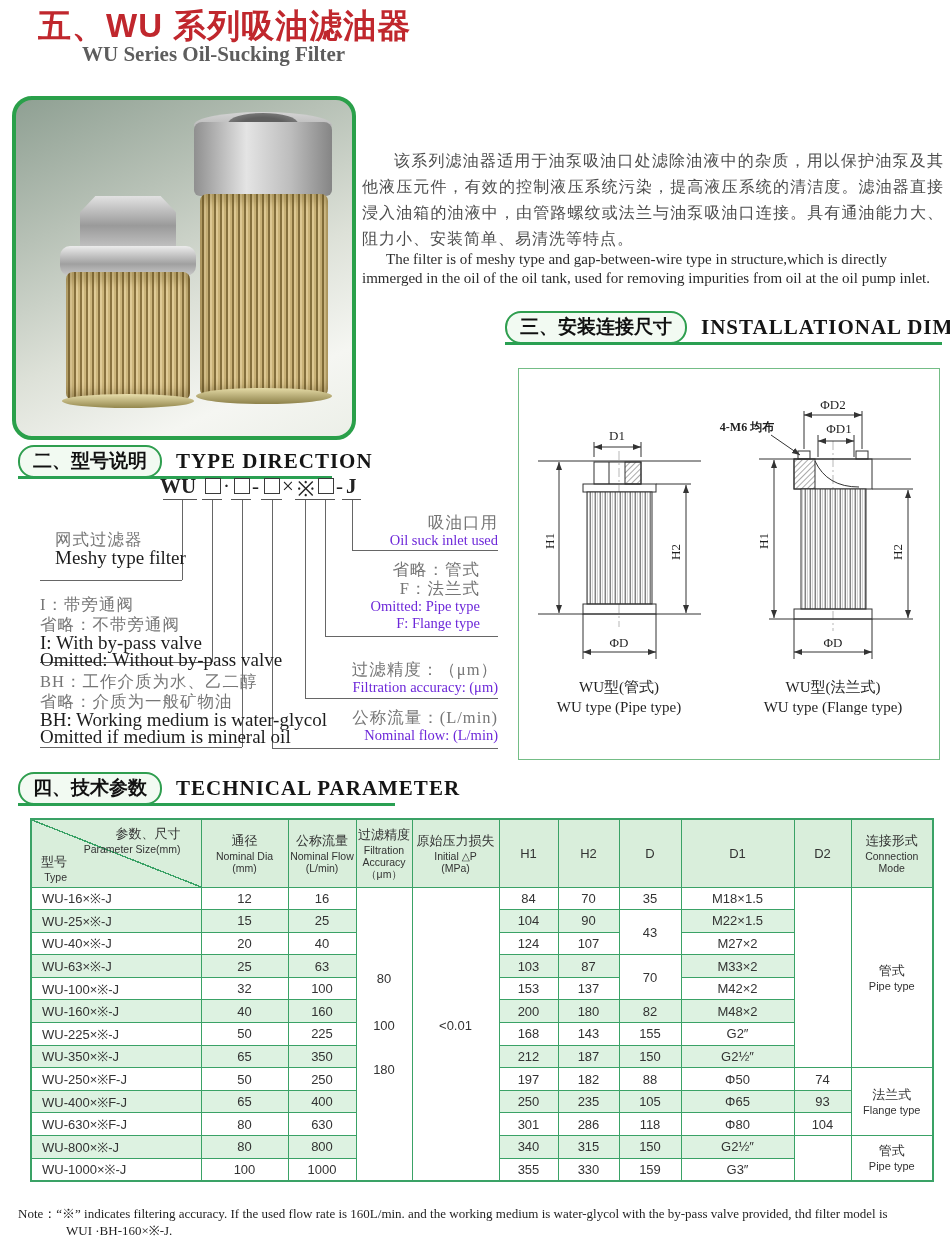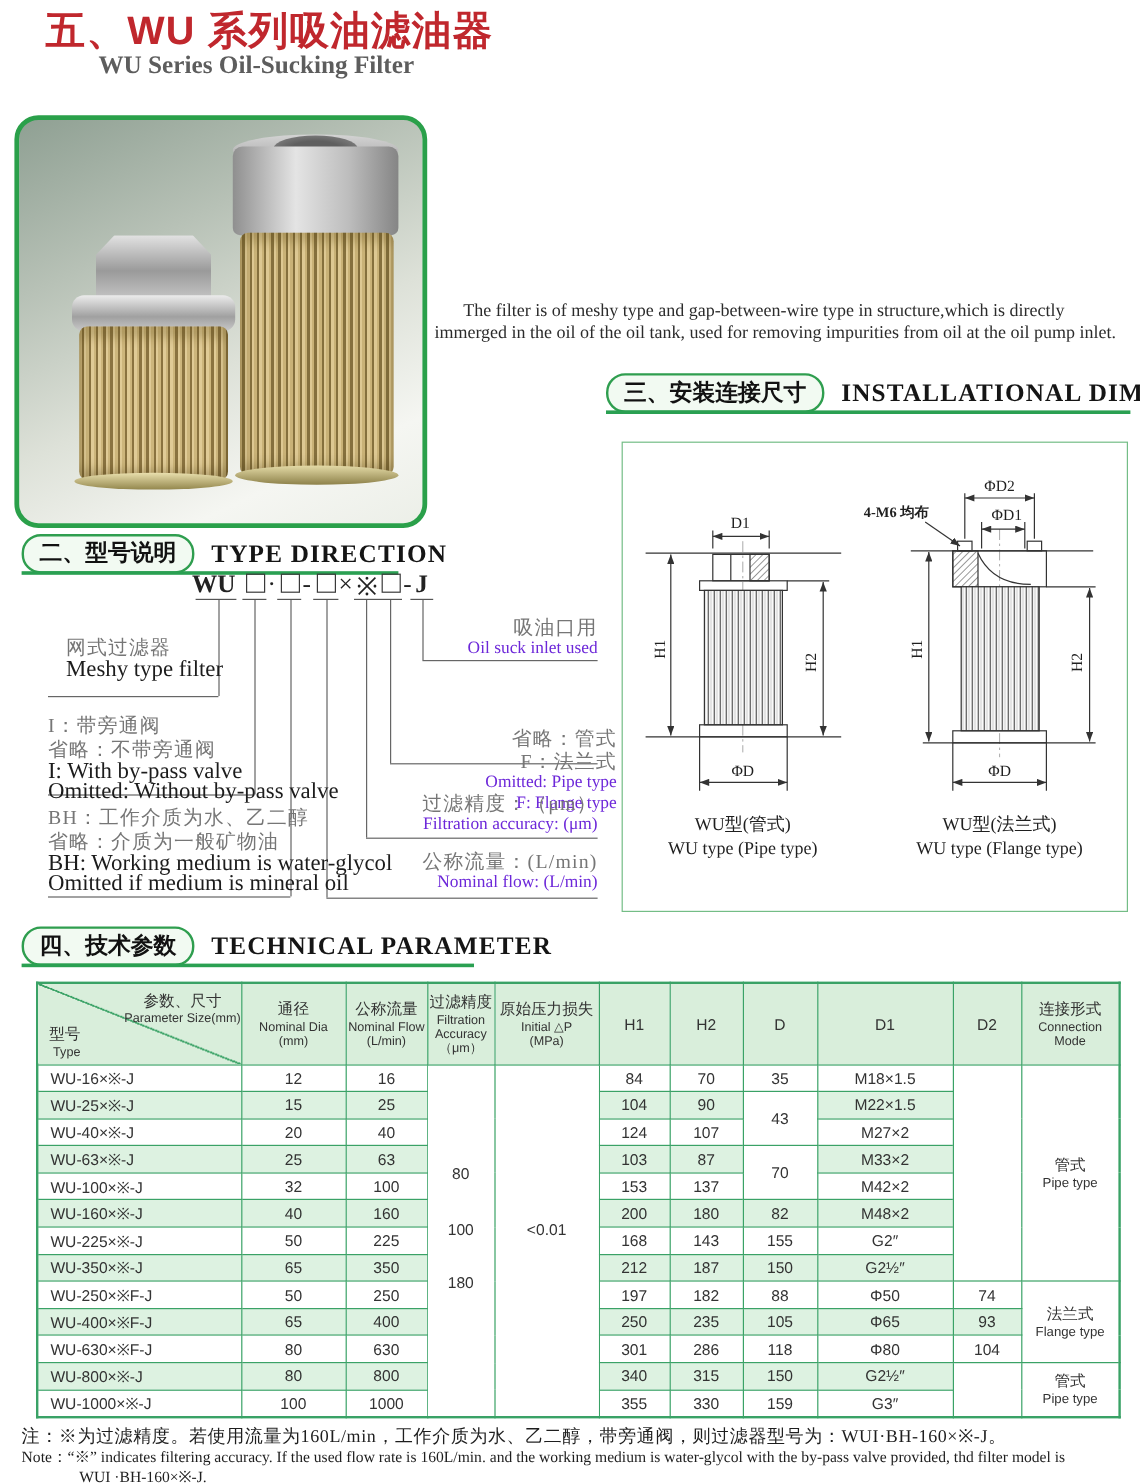--- a/index.html
+++ b/index.html
@@ -72,21 +72,21 @@
   .ttable thead tr{height:68px;background:#d9eedb;}
   .ttable thead .zh{font-size:13px;}
   .ttable thead .en{font-size:10.5px;line-height:12px;}
   .ttable tbody tr{height:22.6px;background:#ffffff;}
   .ttable tbody tr.stripe{background:#ddf2e1;}
   .ttable td.mcell{background:#ffffff;}
   .ttable td.model{text-align:left;padding-left:10px;}
   .corner{position:relative;background:
      linear-gradient(to top right,transparent calc(50% - 0.7px),#3aa266 calc(50% - 0.7px),
                      #3aa266 calc(50% + 0.7px),transparent calc(50% + 0.7px)),#d9eedb;}
-  .corner .ctop{position:absolute;right:0;top:5px;text-align:center;}
+  .corner .ctop{position:absolute;right:20px;top:5px;text-align:right;}
   .corner .cbot{position:absolute;left:9px;bottom:4px;text-align:right;}
   td.filt,td.press{position:relative;}
   .fv{position:absolute;left:0;right:0;text-align:center;transform:translateY(-50%);}
   .f0{top:31%;} .f1{top:47%;} .f2{top:62%;}
   .conn-zh{font-size:13px;} .conn-en{font-size:11px;line-height:13px;}
   
   .note-zh{position:absolute;left:18px;top:1186px;font-size:15px;color:#1e1e1e;letter-spacing:.5px;}
   .note-en{position:absolute;left:18px;top:1205px;font-size:13px;color:#1e1e1e;}
   .note-en2{position:absolute;left:66px;top:1221px;font-size:13px;color:#1e1e1e;}
   svg text{font-family:"Liberation Serif",serif;fill:#1f1f1f;}
@@ -104,20 +104,21 @@
     <div class="f-cap1"></div>
     <div class="f-body1"></div>
     <div class="f-rim1"></div>
     <div class="f-captop"></div>
     <div class="f-hole"></div>
     <div class="f-cap2"></div>
     <div class="f-body2"></div>
     <div class="f-rim2"></div>
   </div>
 
+  <div class="intro-zh">该系列滤油器适用于油泵吸油口处滤除油液中的杂质，用以保护油泵及其他液压元件，有效的控制液压系统污染，提高液压系统的清洁度。滤油器直接浸入油箱的油液中，由管路螺纹或法兰与油泵吸油口连接。具有通油能力大、阻力小、安装简单、易清洗等特点。</div>
   <div class="intro-en">The filter is of meshy type and gap-between-wire type in structure,which is directly immerged in the oil of the oil tank, used for removing impurities from oil at the oil pump inlet.</div>
 
   <div class="sec" style="left:505px;top:311px;">
     <span class="pill">三、安装连接尺寸</span>
     <span class="entitle">INSTALLATIONAL DIMENSIONS</span>
     <div class="bar" style="top:31px;width:437px;"></div>
   </div>
 
   <div class="sec" style="left:18px;top:445px;">
     <span class="pill">二、型号说明</span>
@@ -176,21 +177,21 @@
     <div class="zh">BH：工作介质为水、乙二醇</div>
     <div class="zh">省略：介质为一般矿物油</div>
     <div class="en">BH: Working medium is water-glycol</div>
     <div class="en">Omitted if medium is mineral oil</div>
   </div>
 
   <div class="rblk" style="left:258px;top:513px;">
     <div class="zh">吸油口用</div>
     <div class="en">Oil suck inlet used</div>
   </div>
-  <div class="rblk" style="left:274px;top:560px;margin-top:46px;">
+  <div class="rblk" style="left:240px;top:560px;">
     <div class="zh">省略：管式</div>
     <div class="zh">F：法兰式</div>
     <div class="en">Omitted: Pipe type</div>
     <div class="en">F: Flange type</div>
   </div>
   <div class="rblk" style="left:258px;top:660px;">
     <div class="zh">过滤精度：（μm）</div>
     <div class="en">Filtration accuracy: (μm)</div>
   </div>
   <div class="rblk" style="left:258px;top:708px;">
@@ -489,17 +490,16 @@
           <td>100</td>
           <td>1000</td>
           <td>355</td>
           <td>330</td>
           <td>159</td>
           <td>G3″</td>
         </tr>
       </tbody>
   </table>
 
-  <div class="note-zh">注：※为过滤精度。若使用流量为160L/min，工作介质为水、乙二醇，带旁通阀，则过滤器型号为：WUI·BH-160×※-J。</div>
   <div class="note-en">Note：“※” indicates filtering accuracy. If the used flow rate is 160L/min. and the working medium is water-glycol with the by-pass valve provided, thd filter model is</div>
   <div class="note-en2">WUI ·BH-160×※-J.</div>
 
 </div>
 
 </body></html>

